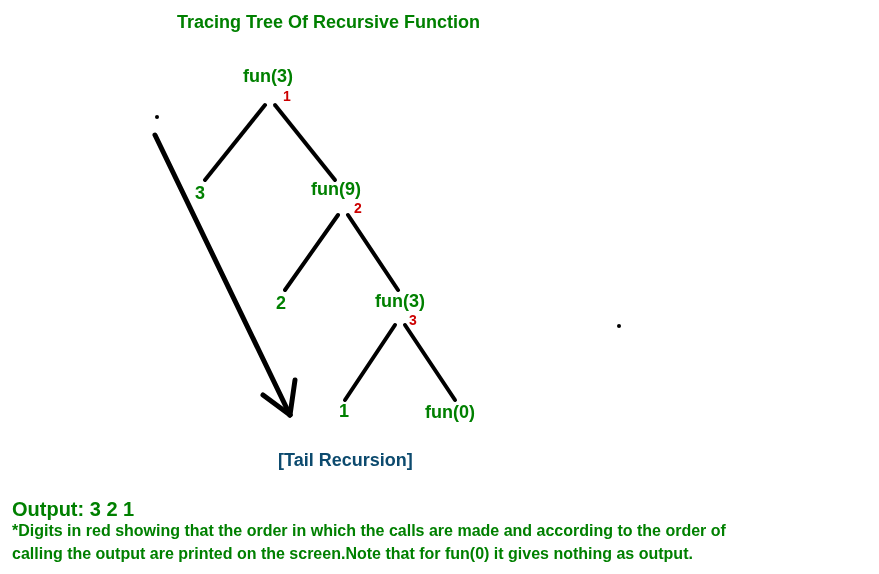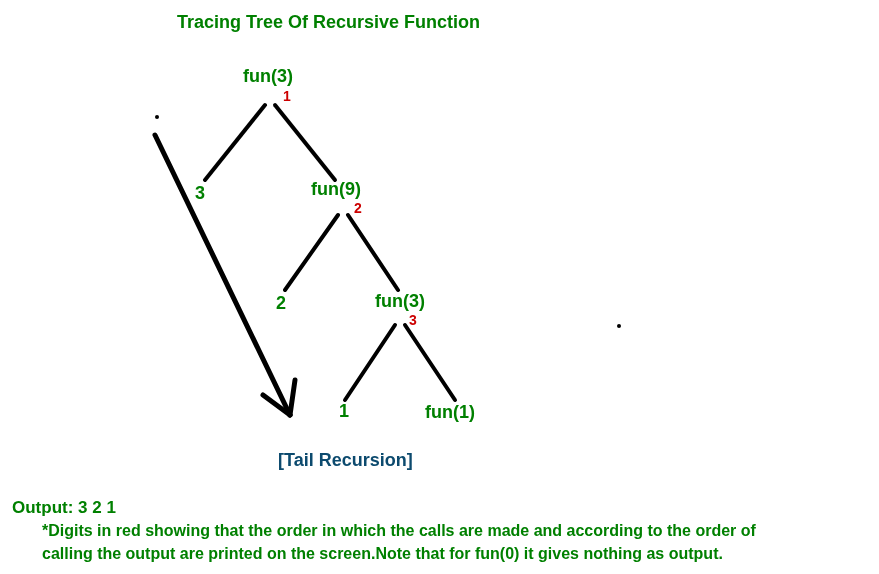--- a/index.html
+++ b/index.html
@@ -35,29 +35,28 @@
     .subtitle {
       position: absolute;
       color: #0c4a6e;
       font-weight: bold;
       font-size: 18px;
     }
     .output-line {
       position: absolute;
       color: #008000;
       font-weight: bold;
-      font-size: 17px;
+      font-size: 20px;
     }
     .note-line {
       position: absolute;
       color: #008000;
       font-weight: bold;
       font-size: 16px;
       line-height: 1.4;
-      margin-left: 30px;
     }
     svg {
       position: absolute;
       top: 0;
       left: 0;
     }
     .dot {
       position: absolute;
       width: 4px;
       height: 4px;
@@ -94,21 +93,21 @@
 <div class="node-label" style="left:311px; top:179px;">fun(9)</div>
 <div class="order-label" style="left:354px; top:200px;">2</div>
 
 <div class="node-label" style="left:276px; top:293px;">2</div>
 
 <div class="node-label" style="left:375px; top:291px;">fun(3)</div>
 <div class="order-label" style="left:409px; top:312px;">3</div>
 
 <div class="node-label" style="left:339px; top:401px;">1</div>
 
-<div class="node-label" style="left:425px; top:402px;">fun(1)</div>
+<div class="node-label" style="left:425px; top:402px;">fun(0)</div>
 
 <div class="subtitle" style="left:278px; top:450px;">[Tail Recursion]</div>
 
 <div class="output-line" style="left:12px; top:498px;">Output: 3 2 1</div>
 
 <div class="note-line" style="left:12px; top:520px;">*Digits in red showing that the order in which the calls are made and according to the order of</div>
 <div class="note-line" style="left:12px; top:543px;">calling the output are printed on the screen.Note that for fun(0) it gives nothing as output.</div>
 
 <div class="dot" style="left:155px; top:115px;"></div>
 <div class="dot" style="left:617px; top:324px;"></div>

